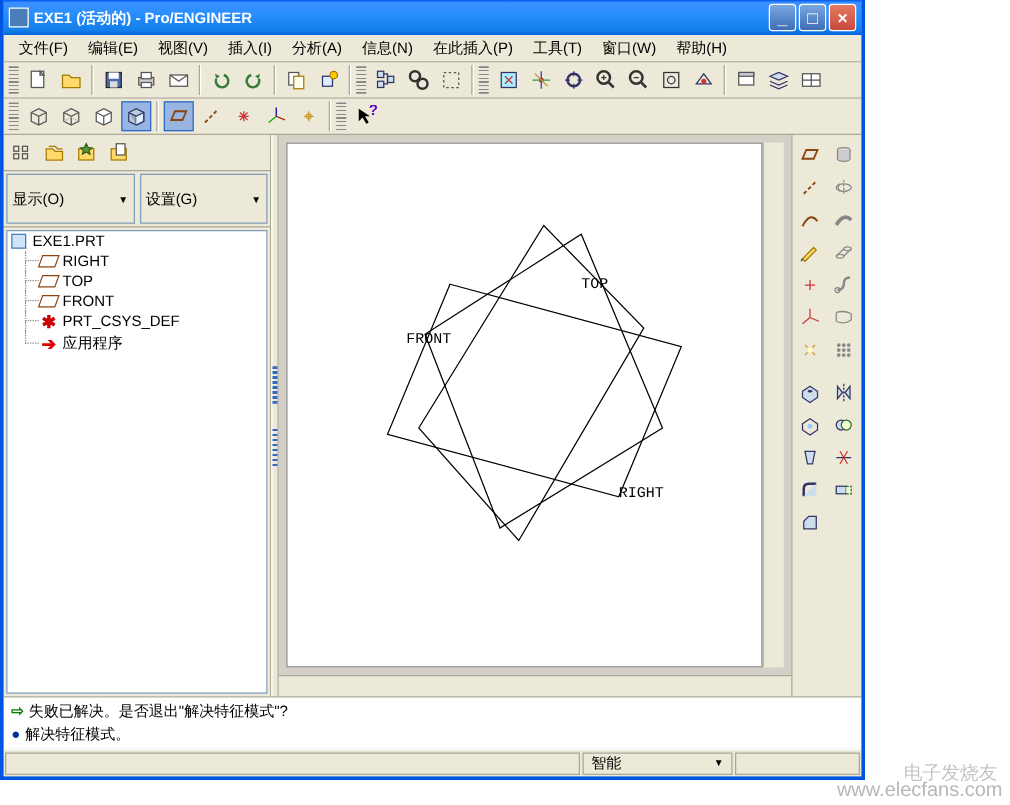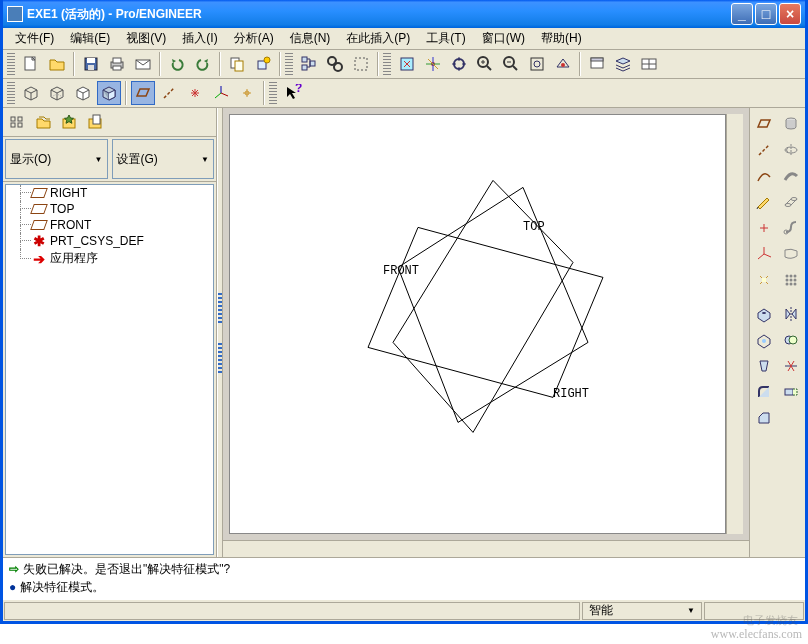--- a/index.html
+++ b/index.html
@@ -1,18 +1,18 @@
 <!DOCTYPE html>
 <html><head>
 <meta charset="utf-8">
 <style>
 * { margin: 0; padding: 0; box-sizing: border-box; font-family: "Microsoft YaHei", "SimSun", Arial, sans-serif; font-size: 12px; }
 body { background: #fff; width: 808px; height: 644px; overflow: hidden; position: relative; }
 
-.window { border: 3px solid #0054e3; border-top: none; width: 808px; height: 624px; display: flex; flex-direction: column; background: #d4d0c8; }
+.window { border: 3px solid #0054e3; border-top: none; width: 692px; height: 624px; display: flex; flex-direction: column; background: #d4d0c8; }
 
 .titlebar { height: 28px; background: linear-gradient(to bottom, #0058ee 0%, #3d91ff 8%, #288eff 40%, #127de7 88%, #036fe2 95%, #0262db 100%); display: flex; align-items: center; padding: 0 4px; color: white; font-size: 13px; }
 .titlebar-icon { width: 16px; height: 16px; background: #4a7eb8; border: 1px solid #fff; margin-right: 4px; }
 .titlebar-text { flex: 1; font-weight: bold; }
 .titlebar-btns { display: flex; gap: 2px; }
 .titlebar-btn { width: 22px; height: 22px; background: linear-gradient(to bottom, #7ba7e0, #3e6db5); border: 1px solid #fff; border-radius: 3px; display: flex; align-items: center; justify-content: center; font-family: Arial; font-size: 14px; font-weight: bold; color: white; cursor: pointer; }
 .titlebar-btn.close { background: linear-gradient(to bottom, #e67a5f, #c84940); }
 
 .menubar { height: 22px; background: #ece9d8; border-bottom: 1px solid #aca899; display: flex; align-items: center; padding: 0 4px; }
 .menu-item { padding: 2px 8px; cursor: pointer; }
@@ -64,22 +64,22 @@
 .message-area { height: 42px; background: #fff; border-top: 1px solid #aca899; padding: 2px 6px; font-size: 12px; overflow: hidden; }
 .msg-line { display: flex; align-items: center; gap: 4px; line-height: 18px; }
 .msg-arrow { color: #008000; font-weight: bold; }
 .msg-bullet { color: #003399; font-weight: bold; }
 
 .statusbar { height: 22px; background: #ece9d8; border-top: 1px solid #fff; display: flex; align-items: center; }
 .status-cell { border: 1px solid #aca899; height: 18px; padding: 0 6px; margin: 0 1px; display: flex; align-items: center; font-size: 11px; }
 .status-cell.wide { flex: 1; }
 .status-cell.mdwn { width: 120px; justify-content: space-between; }
 
-.watermark { position: absolute; right: 6px; bottom: 2px; font-size: 12px; color: #888; opacity: 0.6; font-family: Liberation Serif, serif; }
-.logo-wm { position: absolute; right: 10px; bottom: 16px; opacity: 0.35; font-size: 11px; color:#555; }
+.watermark { position: absolute; right: 6px; bottom: 2px; font-size: 16px; color: #888; opacity: 0.6; }
+.logo-wm { position: absolute; right: 10px; bottom: 16px; opacity: 0.35; font-size: 15px; color:#555; }
 
 
 .ic { width: 18px; height: 18px; display: block; }
 </style>
 </head>
 <body>
 
 <div class="window">
 
   <div class="titlebar">
@@ -363,20 +363,26 @@
         <div class="left-dropdown">
           <span>显示(O)</span>
           <span class="arrow">▼</span>
         </div>
         <div class="left-dropdown">
           <span>设置(G)</span>
           <span class="arrow">▼</span>
         </div>
       </div>
       <div class="tree">
+        <div class="tree-item">
+          <span class="tree-icon">
+              <span class="box-icon"></span>
+            </span>
+          <span>EXE1.PRT</span>
+        </div>
         <div class="tree-item child notlast">
           <span class="tree-icon">
               <span class="plane-icon"></span>
             </span>
           <span>RIGHT</span>
         </div>
         <div class="tree-item child notlast">
           <span class="tree-icon">
               <span class="plane-icon"></span>
             </span>

